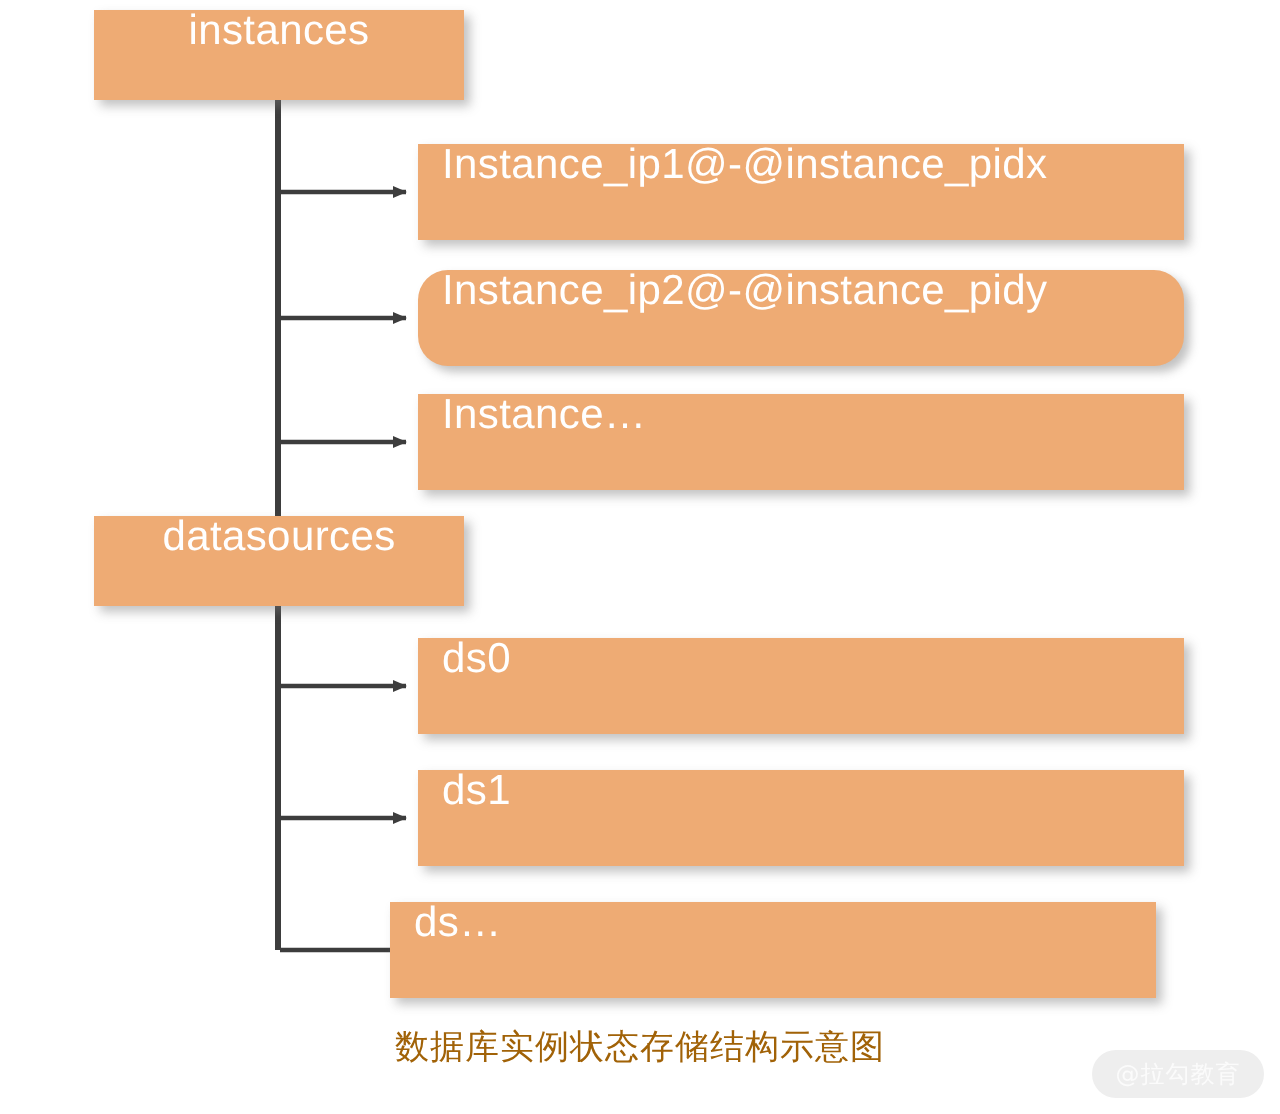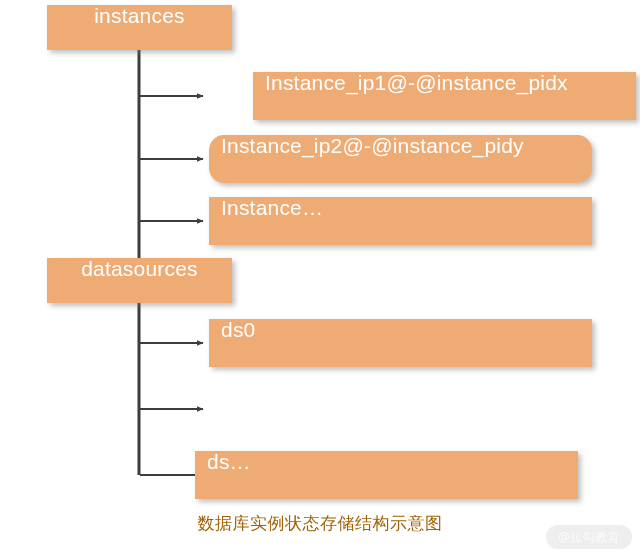--- a/index.html
+++ b/index.html
@@ -99,35 +99,38 @@
       <line x1="140" y1="221" x2="203" y2="221" marker-end="url(#arrowhead)"></line>
       <line x1="140" y1="343" x2="203" y2="343" marker-end="url(#arrowhead)"></line>
       <line x1="140" y1="409" x2="203" y2="409" marker-end="url(#arrowhead)"></line>
       <line x1="140" y1="475" x2="203" y2="475" marker-end="url(#arrowhead)"></line>
     </g>
   </svg>
 
   <div class="node parent" style="left: 47px; top: 5px; width: 185px; height: 45px;">
     <span>instances</span>
   </div>
-  <div class="node child" style="left: 209px; top: 72px; width: 383px; height: 48px; margin-left: 44px;">
+  <div class="node child" style="left: 209px; top: 72px; width: 383px; height: 48px;">
     <span>Instance_ip1@-@instance_pidx</span>
   </div>
   <div class="node child" style="left: 209px; top: 135px; width: 383px; height: 48px; border-radius: 15px;">
     <span>Instance_ip2@-@instance_pidy</span>
   </div>
   <div class="node child" style="left: 209px; top: 197px; width: 383px; height: 48px;">
     <span>Instance…</span>
   </div>
 
   <div class="node parent" style="left: 47px; top: 258px; width: 185px; height: 45px;">
     <span>datasources</span>
   </div>
   <div class="node child" style="left: 209px; top: 319px; width: 383px; height: 48px;">
     <span>ds0</span>
   </div>
+  <div class="node child" style="left: 209px; top: 385px; width: 383px; height: 48px;">
+    <span>ds1</span>
+  </div>
   <div class="node child" style="left: 195px; top: 451px; width: 383px; height: 48px;">
     <span>ds…</span>
   </div>
 
   <div class="caption">数据库实例状态存储结构示意图</div>
   <div class="watermark">@拉勾教育</div>
 </div>
 
 </body></html>

